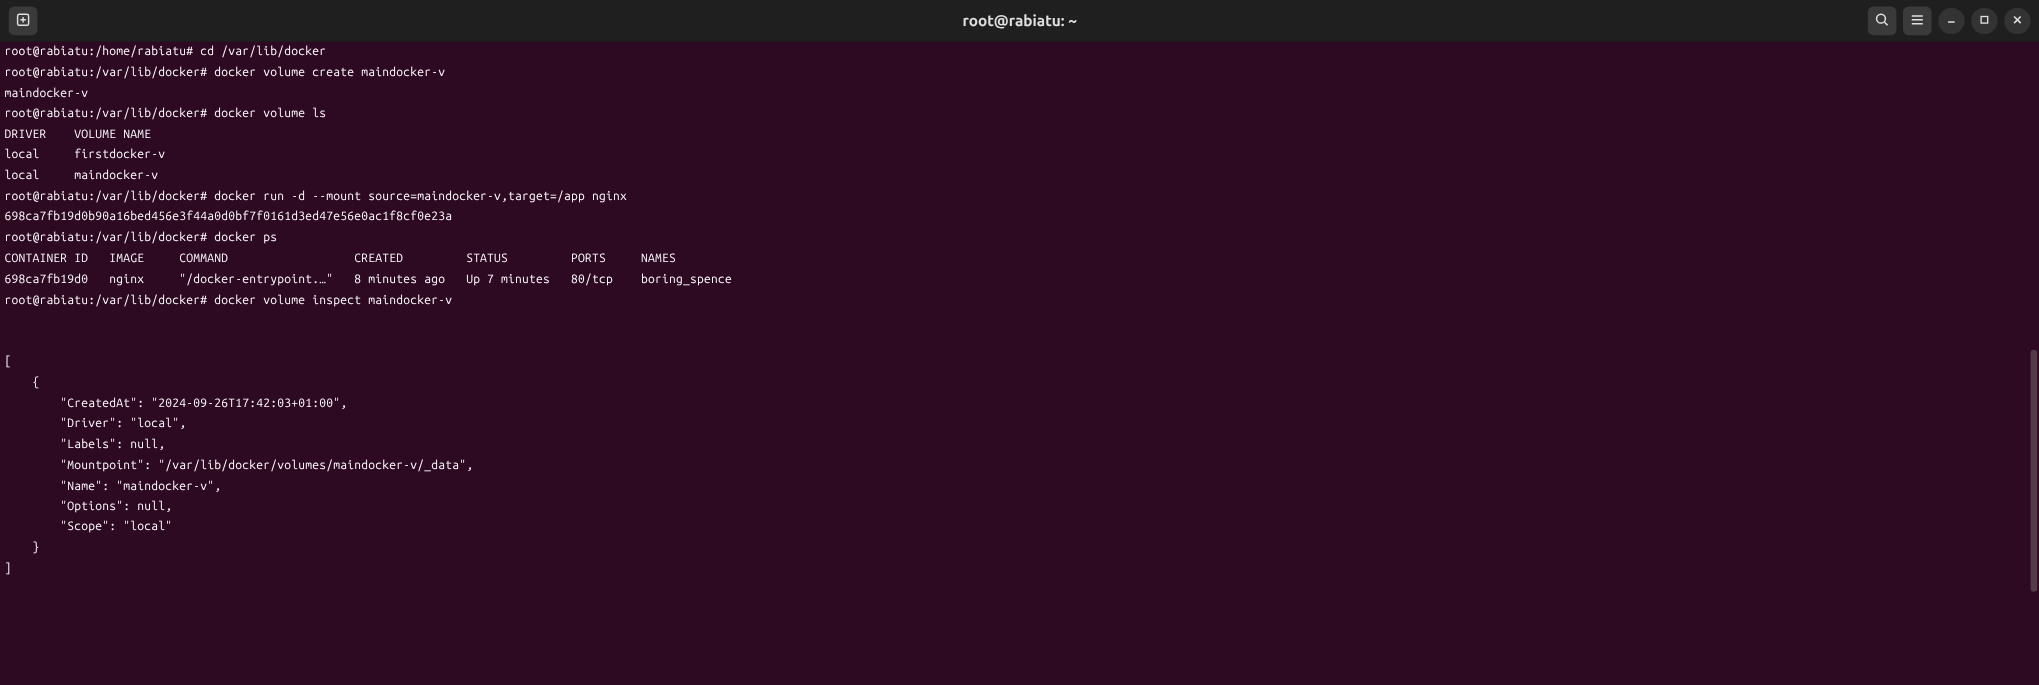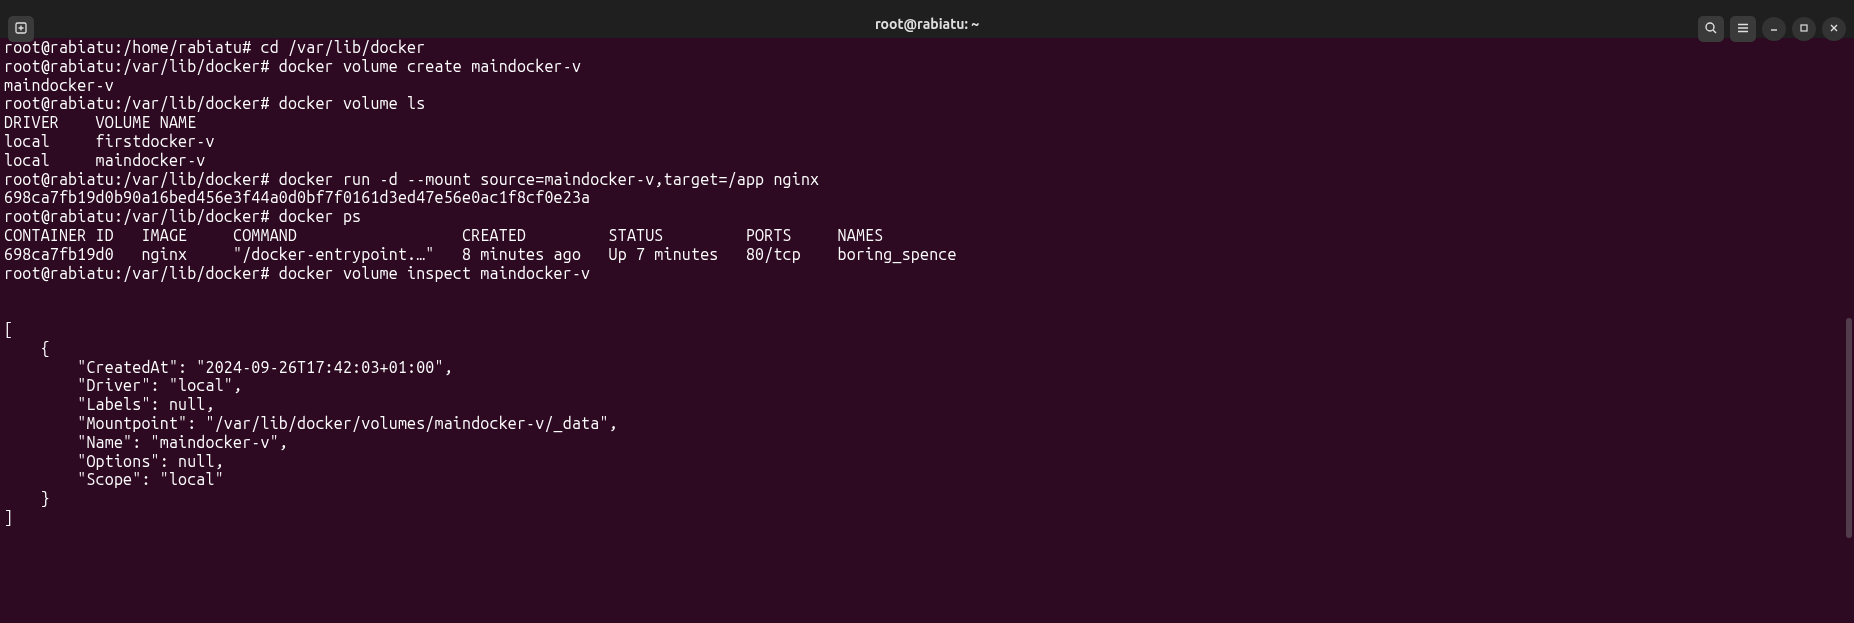--- a/index.html
+++ b/index.html
@@ -10,21 +10,21 @@
     font-family: "Ubuntu Mono", "DejaVu Sans Mono", Consolas, monospace;
     font-size: 15px;
     color: #ffffff;
     overflow: hidden;
     position: relative;
   }
   .titlebar {
     height: 38px;
     background: #1f1f1f;
     display: flex;
-    align-items: flex-start;
+    align-items: center;
     justify-content: space-between;
     padding: 16px 8px;
     font-family: "Ubuntu", Arial, sans-serif;
     font-size: 14px;
     color: #d0d0d0;
   }
   .titlebar-left { display: flex; align-items: center; gap: 6px; }
   .titlebar-center {
     position: absolute;
     left: 50%;
@@ -42,21 +42,21 @@
     align-items: center;
     justify-content: center;
     cursor: pointer;
   }
   .tb-btn.round { border-radius: 50%; width: 24px; height: 24px; background: #333; }
   .tb-btn svg, .tb-btn span { pointer-events: none; }
   .terminal {
     padding: 0 4px 4px 4px;
     line-height: 18.8px;
     white-space: pre;
-    font-size: 16px;
+    font-size: 11px;
     letter-spacing: 0.2px;
   }
   .line { white-space: pre; }
   .scrollbar {
     position: absolute;
     right: 0;
     top: 38px;
     bottom: 0;
     width: 10px;
     background: transparent;

